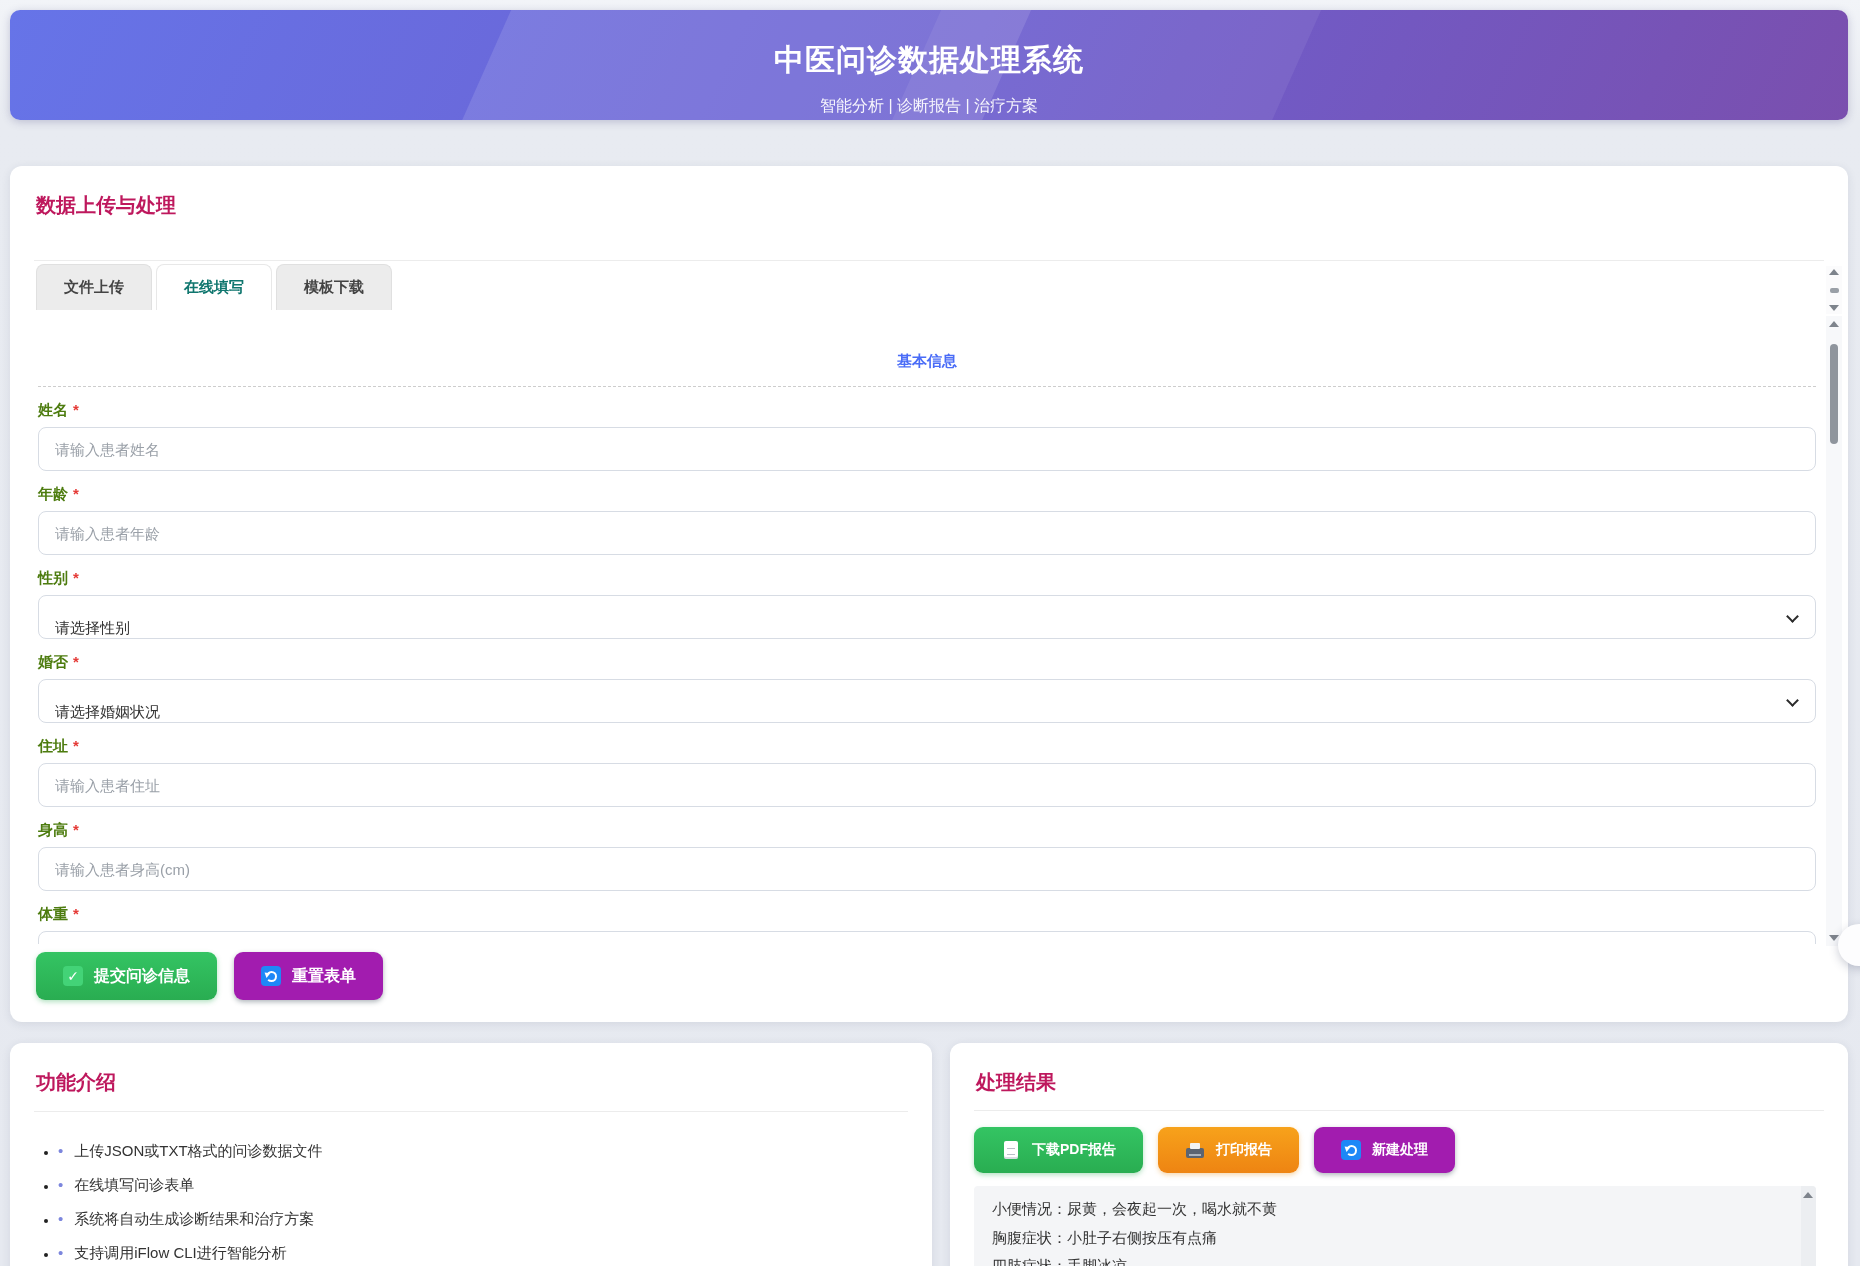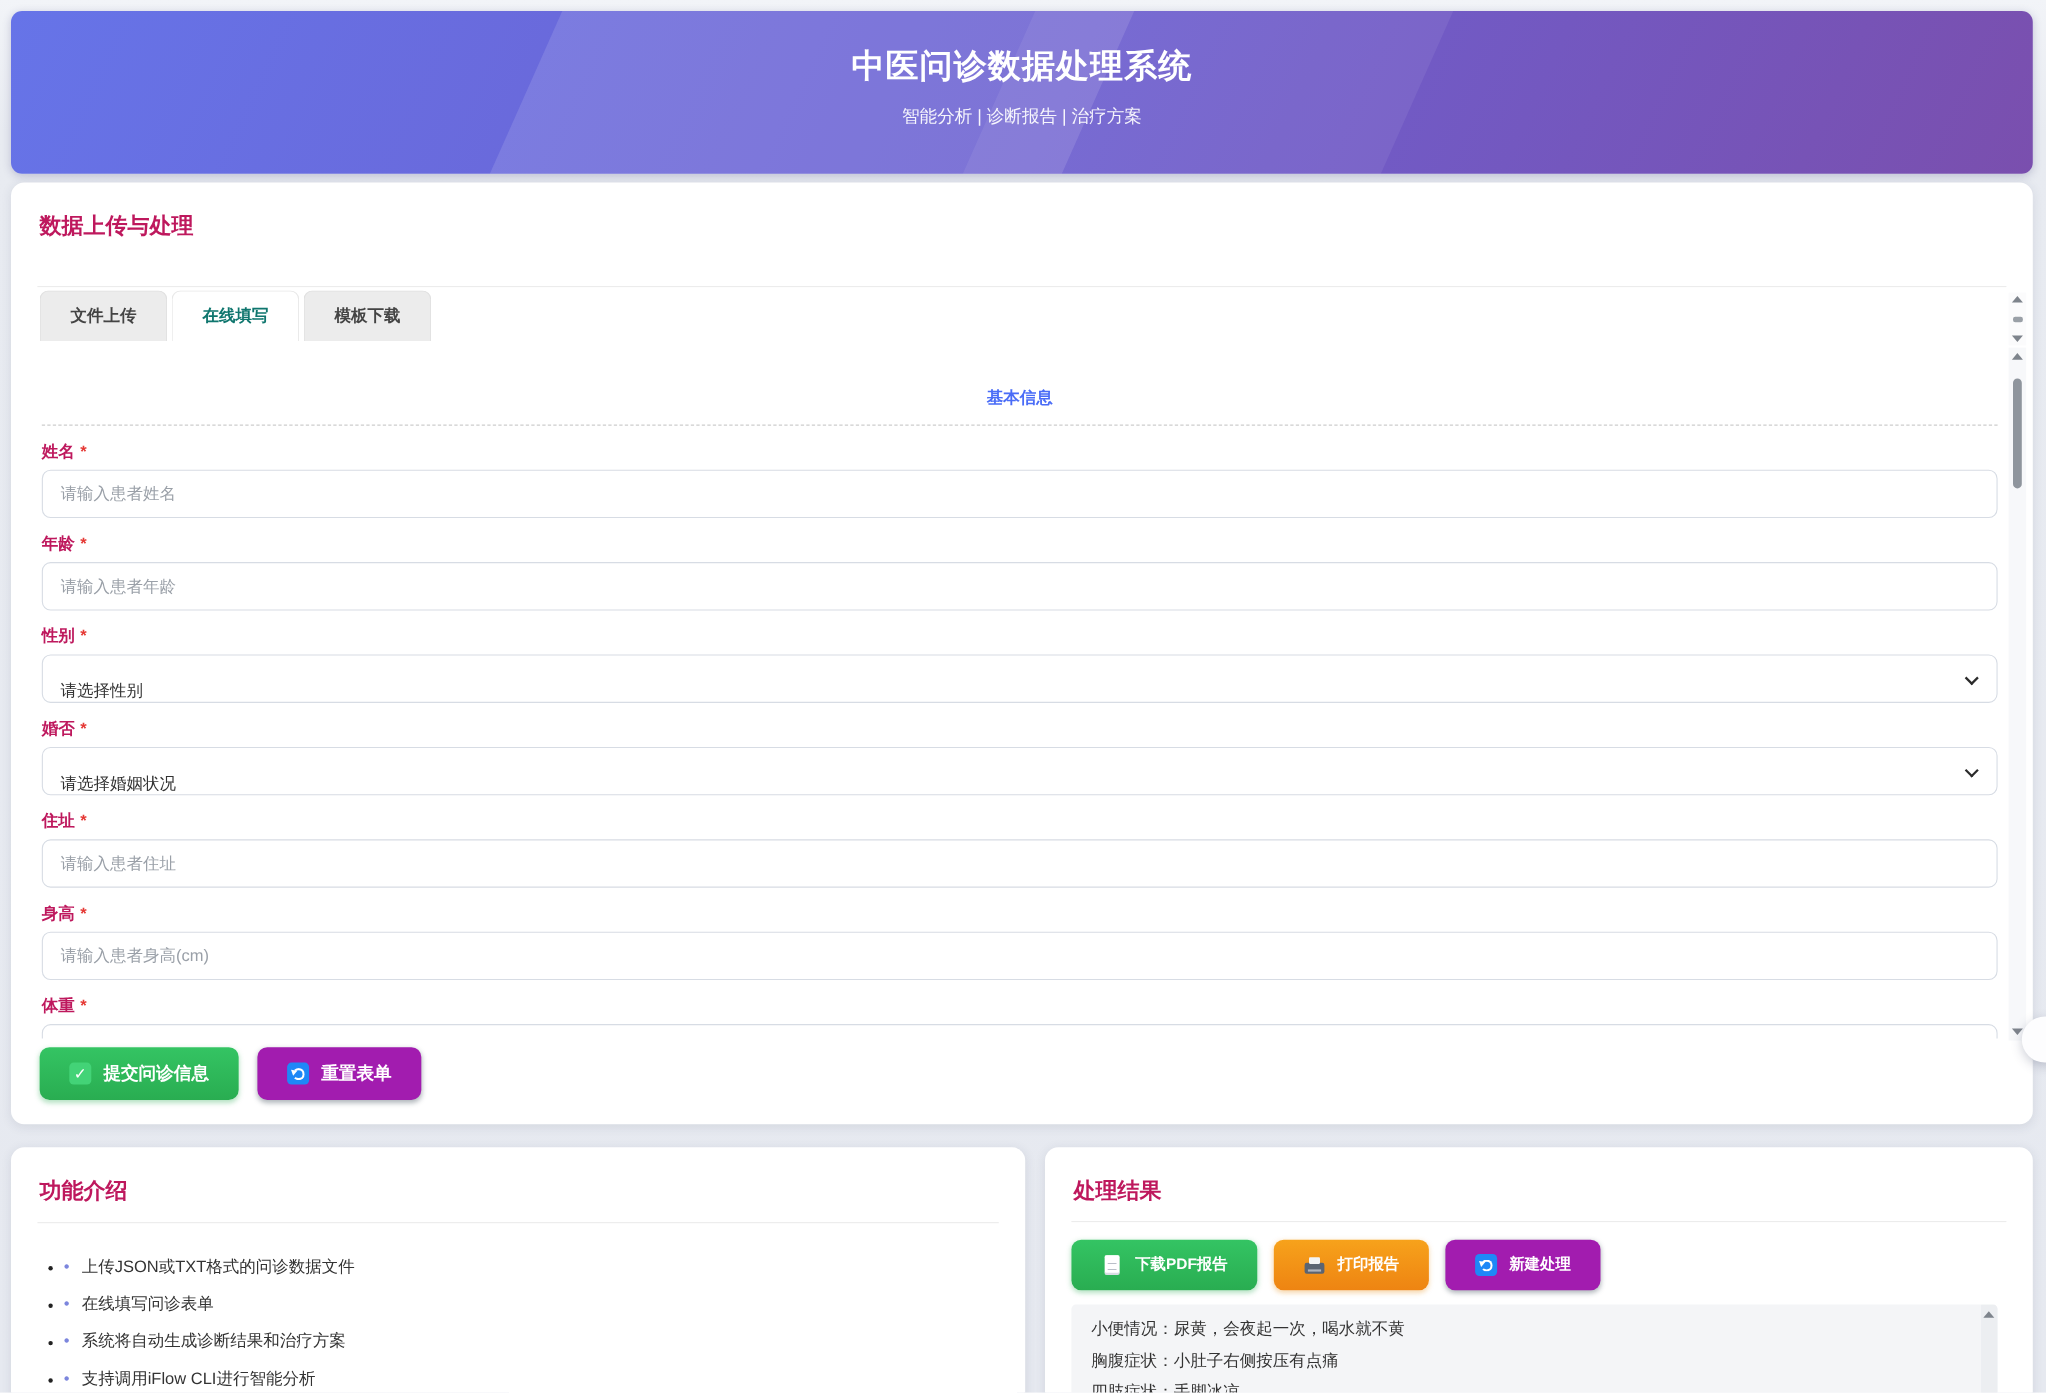--- a/index.html
+++ b/index.html
@@ -8,21 +8,21 @@
     font-family:"Liberation Sans","DejaVu Sans",sans-serif;
     background:linear-gradient(180deg,#f2f4f8 0%,#e8ebf1 120px,#e6e9f0 100%);
     position:relative; color:#333;
   }
   .card { position:absolute; background:#fff; border-radius:12px;
           box-shadow:0 2px 10px rgba(40,50,80,0.10); }
   .card-title { position:absolute; left:26px; top:26px; font-size:20px; font-weight:700; color:#be185d; }
   .card-divider { position:absolute; left:24px; right:24px; height:1px; background:#ececec; }
 
   
-  #banner { position:absolute; left:10px; top:10px; width:1838px; height:148px;
+  #banner { position:absolute; left:10px; top:10px; width:1838px; height:110px;
     border-radius:10px; overflow:hidden;
     background:linear-gradient(115deg,#6674e8 0%,#6d60d0 52%,#7a4fae 100%);
     box-shadow:0 2px 8px rgba(60,60,120,0.25); }
   .sheen { position:absolute; top:-30px; height:200px; background:rgba(255,255,255,0.12); transform:skewX(-24deg); }
   #sheen1 { left:470px; width:520px; }
   #sheen2 { left:900px; width:380px; background:rgba(255,255,255,0.07); }
   #banner h1 { margin-top:30px; text-align:center; color:#fff; font-size:30px; font-weight:700;
                letter-spacing:1px; position:relative; z-index:2; }
   #banner .subtitle { margin-top:15px; text-align:center; color:rgba(255,255,255,0.93);
                font-size:16px; position:relative; z-index:2; }
@@ -44,21 +44,21 @@
               border-bottom:6px solid #7e848c; }
   .arrow-down { width:0; height:0; border-left:5px solid transparent; border-right:5px solid transparent;
               border-top:6px solid #7e848c; }
   .mini-thumb { width:9px; height:5px; border-radius:2px; background:#9aa0a7; }
 
   
   .form-viewport { position:absolute; left:2px; top:150px; width:1812px; height:628px; overflow:hidden; }
   .form-content { padding:36px 0 0 26px; }
   .section-title { width:1778px; text-align:center; color:#4a6cf7; font-size:15px; font-weight:700; }
   .dashed-sep { width:1778px; margin-top:15px; border-bottom:1px dashed #cdcdcd; }
-  .f-label { display:block; margin:14px 0 7px; font-size:15px; font-weight:700; color:#be185d; }
+  .f-label { display:block; margin:14px 0 7px; font-size:15px; font-weight:700; color:#4d7c0f; }
   .req::after { content:"*"; color:#e53935; margin-left:5px; font-weight:700; }
   .f-input, .f-select { width:1778px; height:44px; border:1px solid #d7dce4; border-radius:8px;
       background:#fff; font-size:15px; color:#333; padding:0 16px;
       font-family:"Liberation Sans","DejaVu Sans",sans-serif; }
   .f-input::placeholder { color:#9aa0a8; }
   .f-select { display:flex; align-items:flex-end; position:relative; cursor:pointer; }
   .chev { position:absolute; right:18px; top:16px; width:9px; height:9px;
           border-right:2px solid #2b2b2b; border-bottom:2px solid #2b2b2b;
           transform:rotate(45deg); }
 

